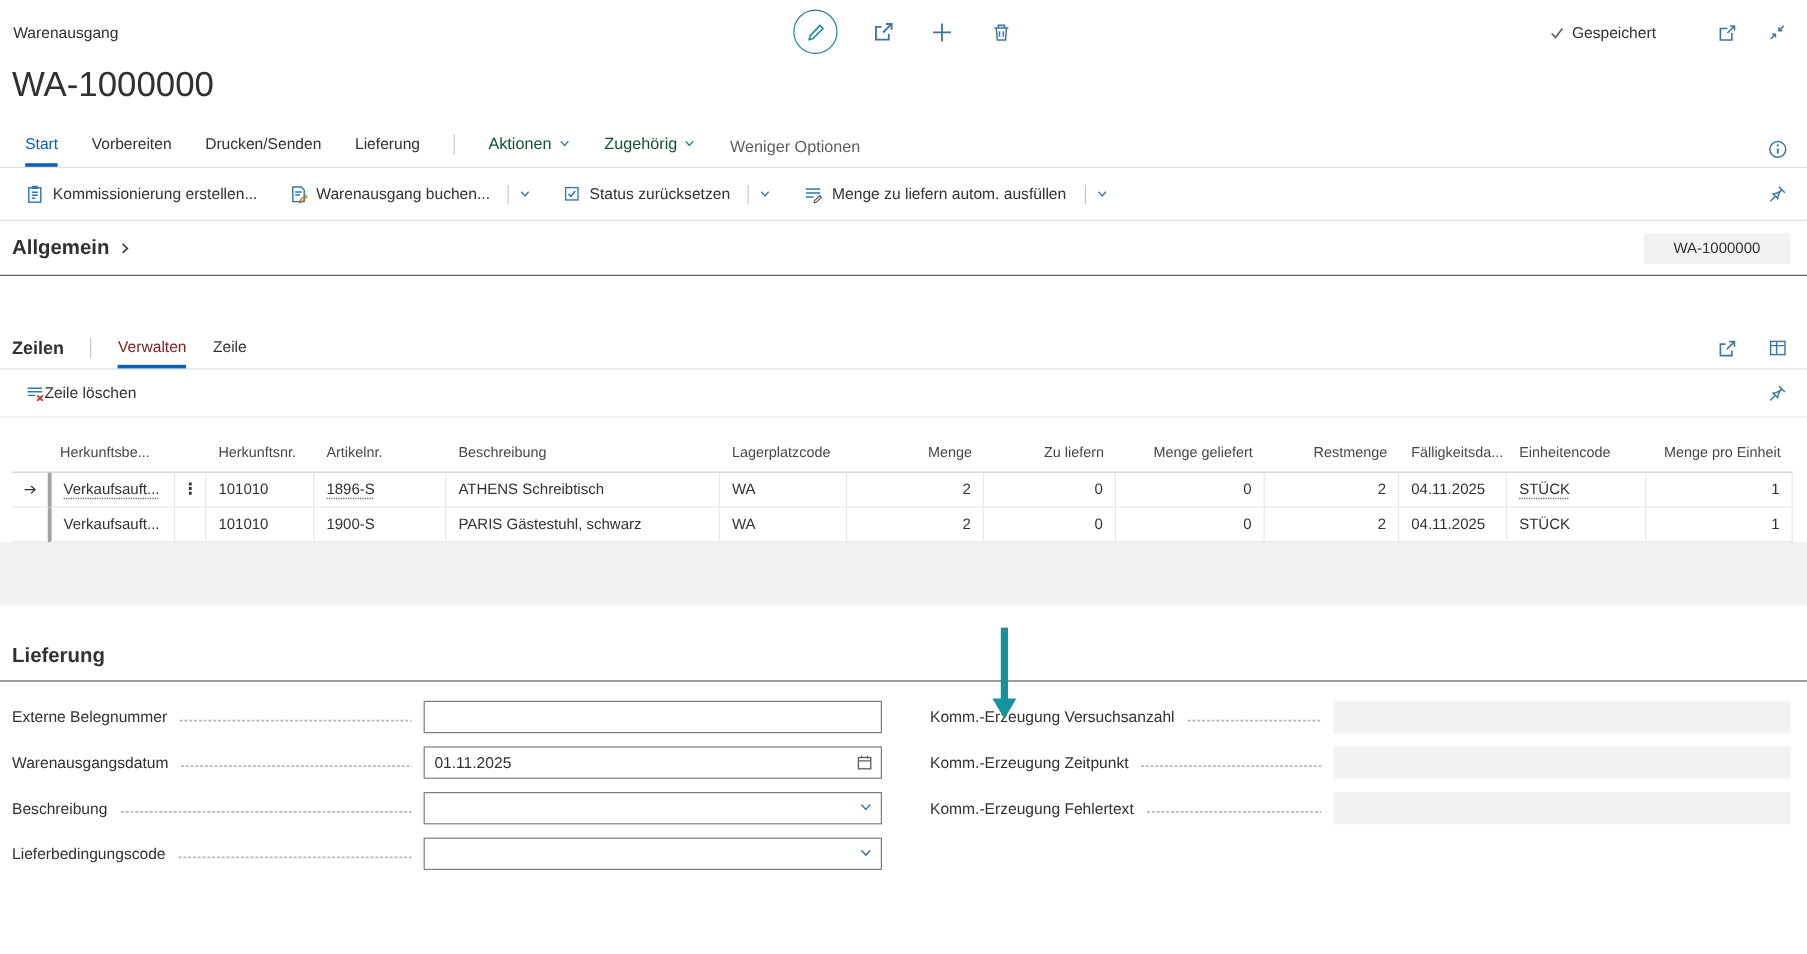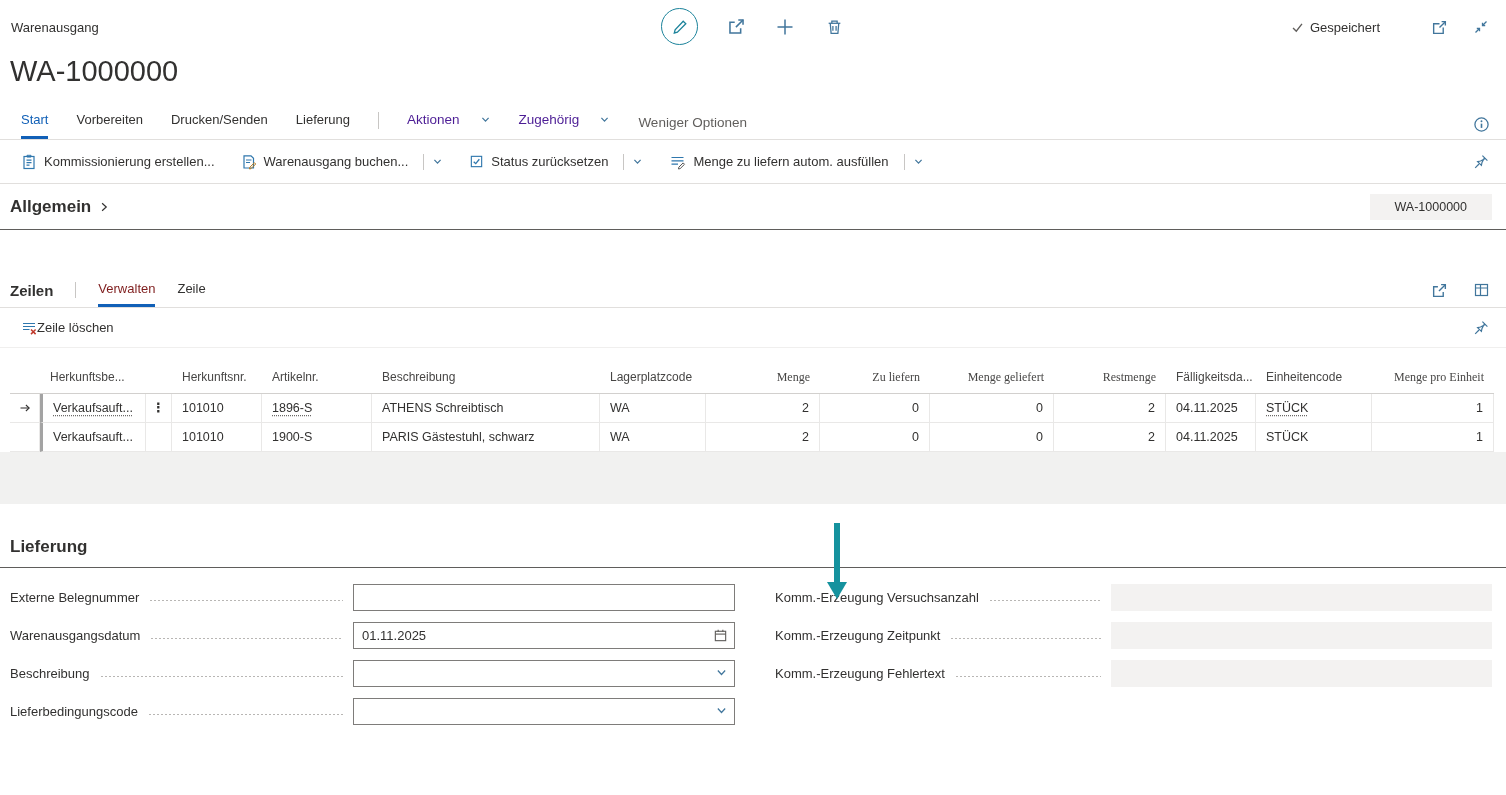--- a/index.html
+++ b/index.html
@@ -20,22 +20,22 @@
   .win-icons { display:flex; align-items:center; gap:20px; }
 
   h1.page-title { margin:4px 0 0 10px; font-size:29px; font-weight:400; line-height:34px; color:#323130; }
 
   
   .tabs { display:flex; align-items:flex-end; gap:28px; height:52px;
           padding:0 14px 0 21px; border-bottom:1px solid #e1dfdd; }
   .tab { font-size:13px; padding-bottom:9px; border-bottom:3px solid transparent; cursor:pointer; white-space:nowrap; }
   .tab.active { color:#1160b7; border-bottom-color:#1160b7; }
   .tab-divider { width:1px; height:17px; background:#c8c6c4; margin-bottom:10px; }
-  .menu-tab { display:flex; align-items:center; gap:20px; font-size:13.5px; padding-bottom:9px;
-              border-bottom:3px solid transparent; cursor:pointer; color:#4c1d95; }
+  .menu-tab { display:flex; align-items:center; gap:5px; font-size:13.5px; padding-bottom:9px;
+              border-bottom:3px solid transparent; cursor:pointer; color:#14532d; }
   .menu-tab .chev { color:#41769c; display:flex; }
   .more-label { font-size:13.5px; color:#605e5c; padding-bottom:9px; cursor:pointer; }
   .tabs .right { margin-left:auto; padding-bottom:7px; }
 
   
   .actionbar { display:flex; align-items:center; gap:26px; height:44px;
                padding:0 14px 0 21px; border-bottom:1px solid #e1dfdd; }
   .action { display:flex; align-items:center; gap:7px; font-size:13px; cursor:pointer; white-space:nowrap; }
   .split { display:flex; align-items:center; gap:8px; margin-left:8px; }
   .vdiv { width:1px; height:16px; background:#c8c6c4; }
@@ -60,21 +60,21 @@
                    border-bottom:1px solid #f0efee; }
   .lines-actions .action { gap:0; }
 
   
   .lgrid { display:grid;
     grid-template-columns:30px 106px 26px 90px 110px 228px 106px 114px 110px 124px 112px 90px 116px minmax(110px,1fr);
     margin:22px 12px 0 10px; }
   .lgrid.rows { margin-top:0; }
   .hcell { display:flex; align-items:flex-end; padding:0 10px 7px 10px; font-size:12px; color:#474645;
            border-bottom:1px solid #d2d0ce; line-height:1.3; cursor:pointer; }
-  .hnum { justify-content:flex-end; text-align:right;font-family:Liberation Serif, serif; }
+  .hnum { justify-content:flex-end; text-align:right; }
   .c { display:flex; align-items:center; height:29px; padding:0 10px; font-size:12.5px;
        border-right:1px solid #e9e8e7; border-bottom:1px solid #e9e8e7; white-space:nowrap; overflow:hidden; }
   .c.first { border-left:3px solid #a3a3a3; }
   .c.num { justify-content:flex-end; }
   .c.center { justify-content:center; padding:0; }
   .drill { text-decoration:underline dotted #6b6967; text-underline-offset:3px; }
   .menu-dots { font-size:13px; font-weight:700; color:#323130; cursor:pointer; }
   .grey-strip { height:52px; background:#f1f1f0; margin:0 0 0 0; }
 
   

